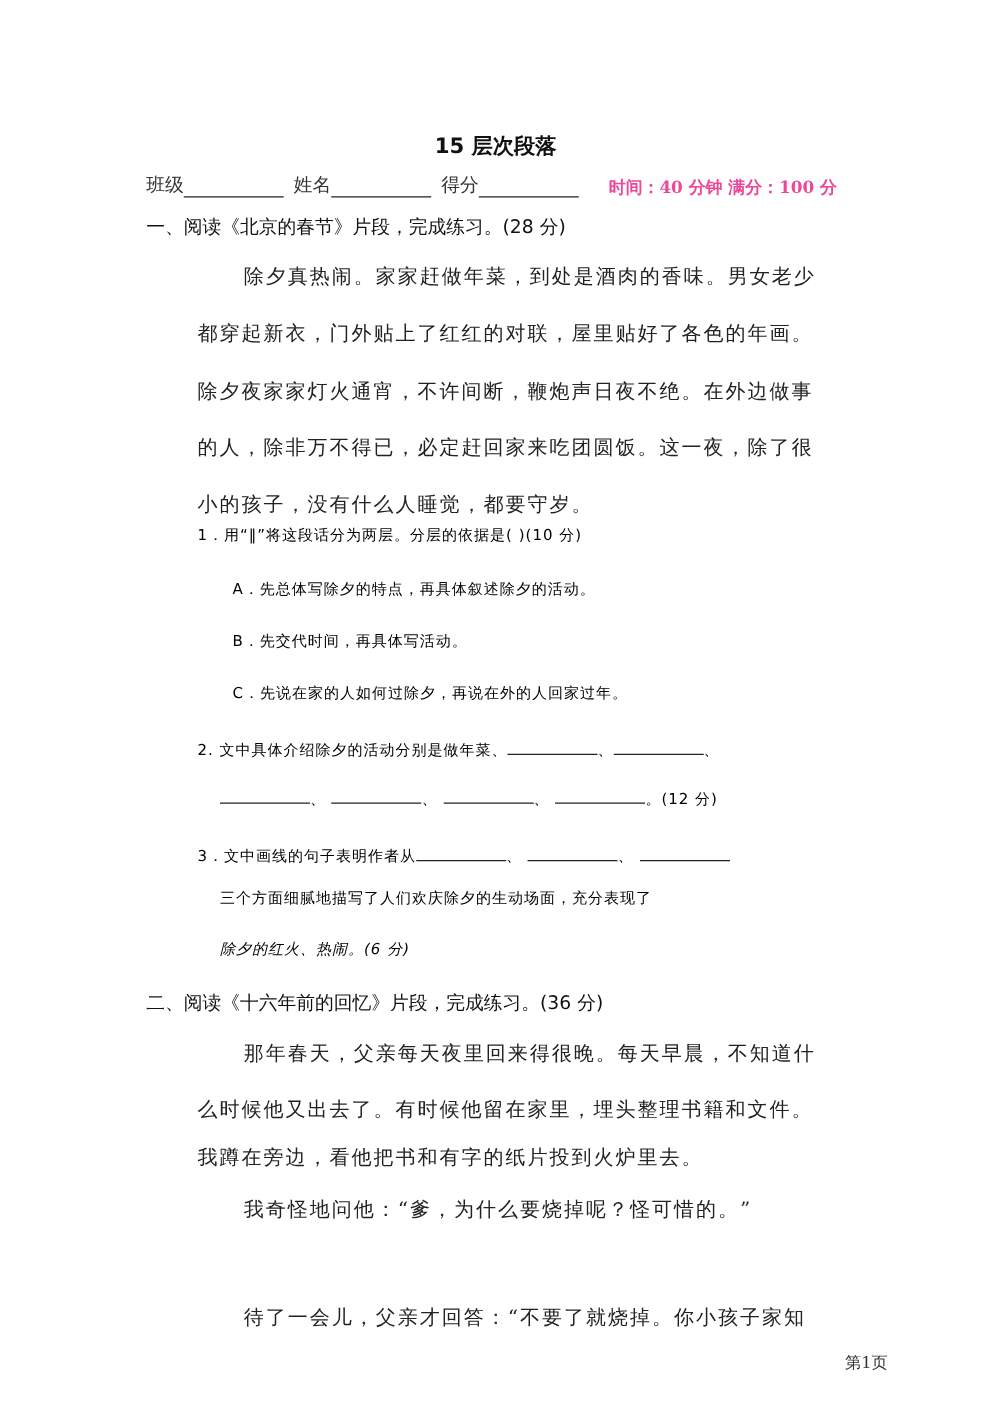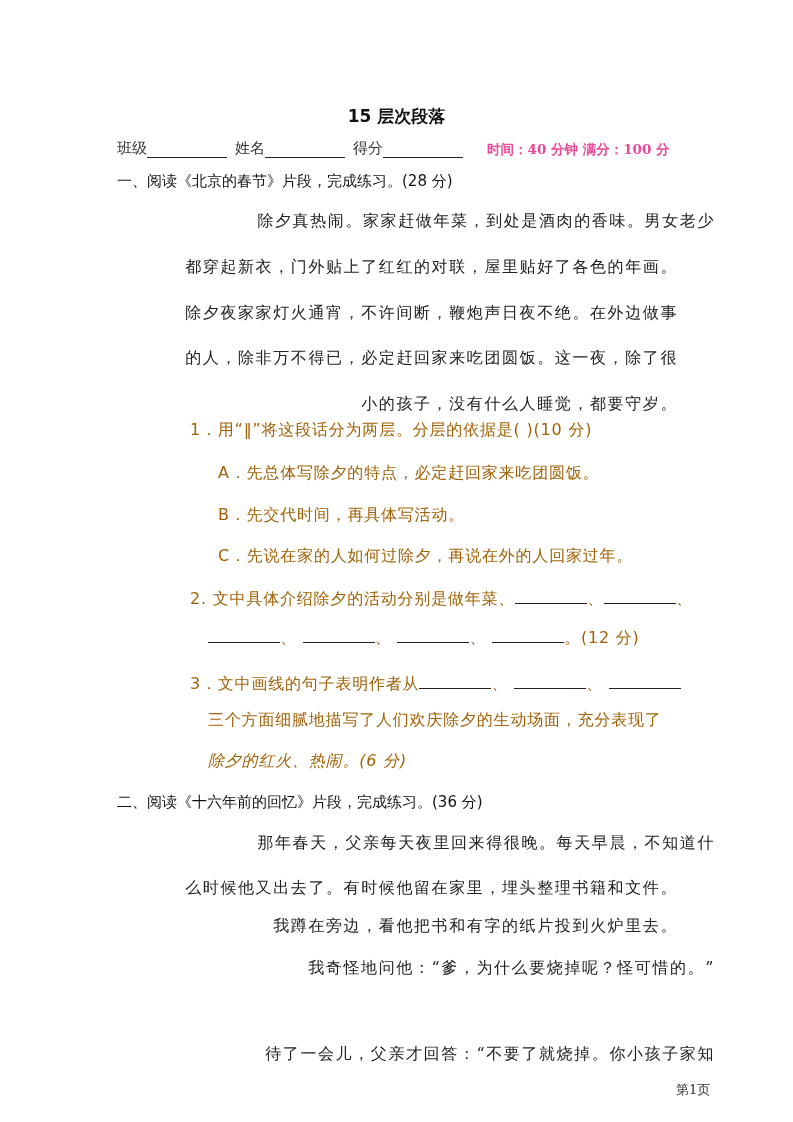--- a/index.html
+++ b/index.html
@@ -1,26 +1,26 @@
 <!DOCTYPE html>
 <html><head>
 <meta charset="utf-8">
 <style>
   html, body { margin: 0; padding: 0; background: #ffffff; }
   body { width: 793px; height: 1122px; position: relative; overflow: hidden;
          font-family: "DejaVu Serif", "Liberation Serif", serif; color: #222; }
-  .abs { position: absolute; white-space: nowrap; text-align: right; }
+  .abs { position: absolute; white-space: nowrap; }
   .title { left: 0; width: 793px; top: 105px; text-align: center; font-size: 17px; font-weight: bold;
            font-family: "DejaVu Sans", "Liberation Sans", sans-serif; color: #111; }
   .info { top: 139px; left: 117px; font-size: 15px; color: #333; display: flex; align-items: flex-end; }
   .info .blank { display: inline-block; border-bottom: 1.5px solid #222; height: 16px; margin-right: 8px; }
   .timeinfo { top: 141px; left: 487px; font-size: 13.5px; color: #ec4899; font-weight: bold; }
   .section { left: 117px; font-size: 15px; color: #111; font-family: "DejaVu Sans", "Liberation Sans", sans-serif; }
   .passage { left: 158px; width: 520px; font-size: 16px; color: #222; letter-spacing: 1.6px; }
-  .line { font-size: 16px; color: #a16207; letter-spacing: 0.8px; font-family: "DejaVu Sans", "Liberation Sans", sans-serif; margin-left: 32px; }
+  .line { font-size: 12px; color: #000000; letter-spacing: 0.8px; font-family: "DejaVu Sans", "Liberation Sans", sans-serif; }
   .bl { display: inline-block; border-bottom: 1.2px solid #222; height: 14px; vertical-align: baseline; }
   .footer { top: 1081px; left: 676px; font-size: 13px; color: #333; }
 </style>
 </head>
 <body>
 
 <div class="abs title">15  层次段落</div>
 
 <div class="abs info">
   <span>班级</span>
@@ -37,21 +37,21 @@
 <div>
   <div class="abs passage" style="top:211px; left:195px;">除夕真热闹。家家赶做年菜，到处是酒肉的香味。男女老少</div>
   <div class="abs passage" style="top:257px;">都穿起新衣，门外贴上了红红的对联，屋里贴好了各色的年画。</div>
   <div class="abs passage" style="top:303px;">除夕夜家家灯火通宵，不许间断，鞭炮声日夜不绝。在外边做事</div>
   <div class="abs passage" style="top:348px;">的人，除非万不得已，必定赶回家来吃团圆饭。这一夜，除了很</div>
   <div class="abs passage" style="top:394px;">小的孩子，没有什么人睡觉，都要守岁。</div>
 </div>
 
 <div>
   <div class="abs line" style="top:420px; left:158px;">1．用“‖”将这段话分为两层。分层的依据是(        )(10 分)</div>
-  <div class="abs line" style="top:463px; left:186px;">A．先总体写除夕的特点，必定赶回家来吃团圆饭。</div>
+  <div class="abs line" style="top:463px; left:186px;">A．先总体写除夕的特点，再具体叙述除夕的活动。</div>
   <div class="abs line" style="top:505px; left:186px;">B．先交代时间，再具体写活动。</div>
   <div class="abs line" style="top:546px; left:186px;">C．先说在家的人如何过除夕，再说在外的人回家过年。</div>
 </div>
 
 <div>
   <div class="abs line" style="top:589px; left:158px;">
     <span>2. 文中具体介绍除夕的活动分别是做年菜、</span><span class="bl" style="width:72px"></span><span>、</span><span class="bl" style="width:72px"></span><span>、</span>
   </div>
   <div class="abs line" style="top:628px; left:176px;">
     <span class="bl" style="width:72px"></span><span>、</span>

